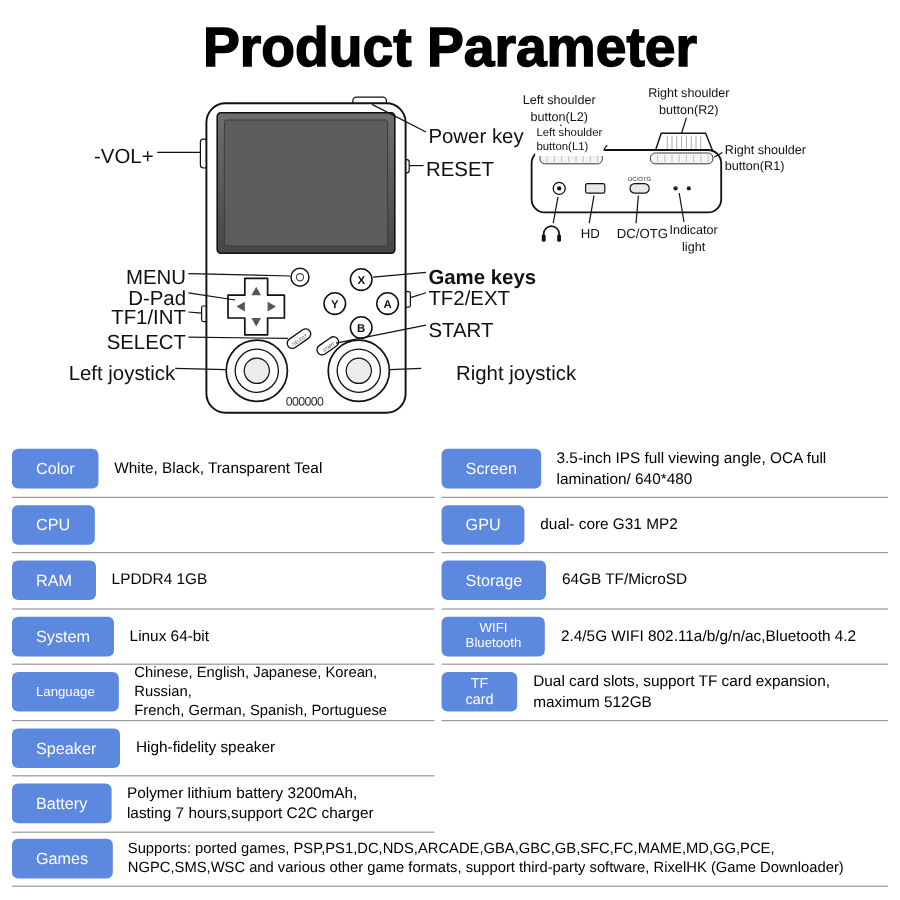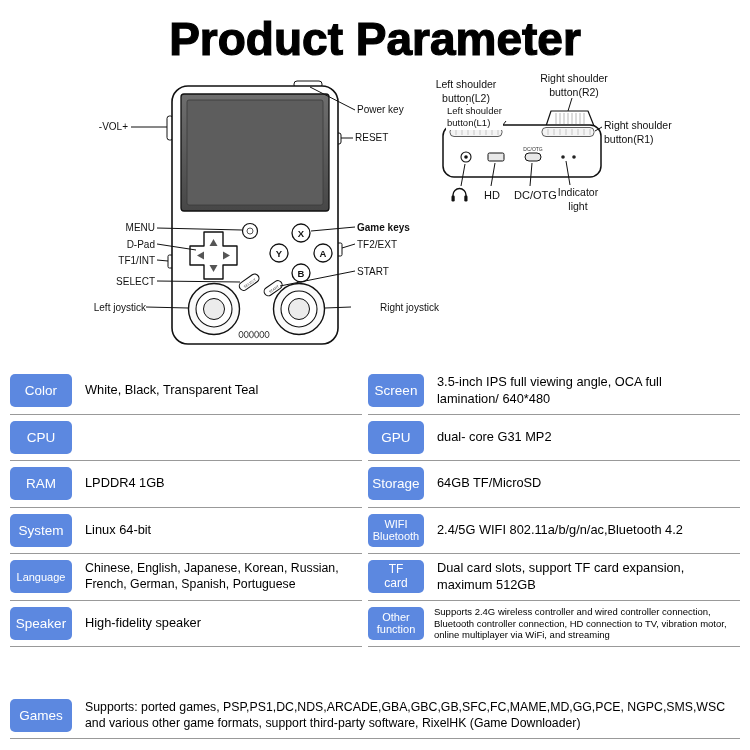--- a/index.html
+++ b/index.html
@@ -1,31 +1,31 @@
 <!DOCTYPE html>
 <html><head>
 <meta charset="utf-8">
 <style>
   html,body{margin:0;padding:0;}
   body{width:750px;height:750px;background:#fff;font-family:"Liberation Sans",sans-serif;position:relative;overflow:hidden;}
   .page{position:absolute;inset:0;}
   .title{position:absolute;top:12px;left:0;width:100%;text-align:center;font-size:46px;font-weight:bold;color:#000;-webkit-text-stroke:1.2px #000;letter-spacing:0;}
   svg.diagram{position:absolute;left:0;top:0;width:750px;height:360px;}
-  .lbl{position:absolute;font-size:10px;color:#111;line-height:1.3;white-space:pre-line;}
+  .lbl{position:absolute;font-size:17px;color:#111;line-height:1.3;white-space:pre-line;}
   .lbl.r{text-align:right;}
   .lbl.ctr{text-align:center;}
   .lbl.bold{font-weight:bold;}
   .lbl.bg{background:#fff;padding:0 1px;}
   .specs{position:absolute;top:368px;left:10px;width:730px;height:372px;}
   .col{position:absolute;top:0;}
   .col-left{left:0;width:352px;}
   .col-right{left:358px;width:372px;}
   .row{display:flex;align-items:center;height:46.5px;border-bottom:1px solid #999;box-sizing:border-box;padding:2px 0;}
   .row-full{position:absolute;top:325.5px;left:0;width:730px;height:45px;}
-  .badge{flex:0 0 auto;min-width:62px;min-height:33px;background:#5c88e0;border-radius:5px;color:#fff;display:flex;align-items:center;justify-content:center;font-size:13.5px;text-align:center;white-space:pre-line;line-height:1.12;padding:2px 4px;box-sizing:border-box;}
+  .badge{flex:0 0 auto;min-width:62px;min-height:33px;background:#5c88e0;border-radius:5px;color:#fff;display:flex;align-items:center;justify-content:center;font-size:13.5px;text-align:center;white-space:pre-line;line-height:1.12;padding:2px 20px;box-sizing:border-box;}
   .col-right .badge{min-width:56px;}
   .fs11{font-size:11px;}
   .fs12{font-size:12px;}
   .value{margin-left:13px;font-size:12.8px;color:#000;white-space:pre-line;line-height:1.3;}
   .value-sm{font-size:9.5px;line-height:1.18;margin-left:10px;}
   .value-games{font-size:12.3px;}
 </style>
 </head>
 <body>
 
@@ -230,20 +230,25 @@
       </div>
       <div class="row">
         <div class="badge fs11">Language</div>
         <div class="value" style="font-size:12.3px;">Chinese, English, Japanese, Korean, Russian,
 French, German, Spanish, Portuguese</div>
       </div>
       <div class="row">
         <div class="badge">Speaker</div>
         <div class="value">High-fidelity speaker</div>
       </div>
+      <div class="row">
+        <div class="badge">Battery</div>
+        <div class="value">Polymer lithium battery 3200mAh,
+lasting 7  hours,support C2C charger</div>
+      </div>
     </div>
 
     <div class="col col-right">
       <div class="row">
         <div class="badge">Screen</div>
         <div class="value">3.5-inch IPS full viewing angle, OCA full
 lamination/ 640*480</div>
       </div>
       <div class="row">
         <div class="badge">GPU</div>
@@ -257,25 +262,20 @@
         <div class="badge fs11">WIFI
 Bluetooth</div>
         <div class="value">2.4/5G WIFI 802.11a/b/g/n/ac,Bluetooth 4.2</div>
       </div>
       <div class="row">
         <div class="badge fs12">TF
 card</div>
         <div class="value">Dual card slots, support TF card expansion,
 maximum 512GB</div>
       </div>
-      <div class="row">
-        <div class="badge fs11">Other
-function</div>
-        <div class="value value-sm">Supports 2.4G wireless controller and wired controller connection, Bluetooth controller connection, HD connection to TV, vibration motor, online multiplayer via WiFi, and streaming</div>
-      </div>
     </div>
 
     <div class="row row-full">
       <div class="badge">Games</div>
       <div class="value value-games">Supports: ported games, PSP,PS1,DC,NDS,ARCADE,GBA,GBC,GB,SFC,FC,MAME,MD,GG,PCE, NGPC,SMS,WSC and various other game formats, support third-party software, RixelHK (Game Downloader)</div>
     </div>
 
   </div>
 </div>
 

